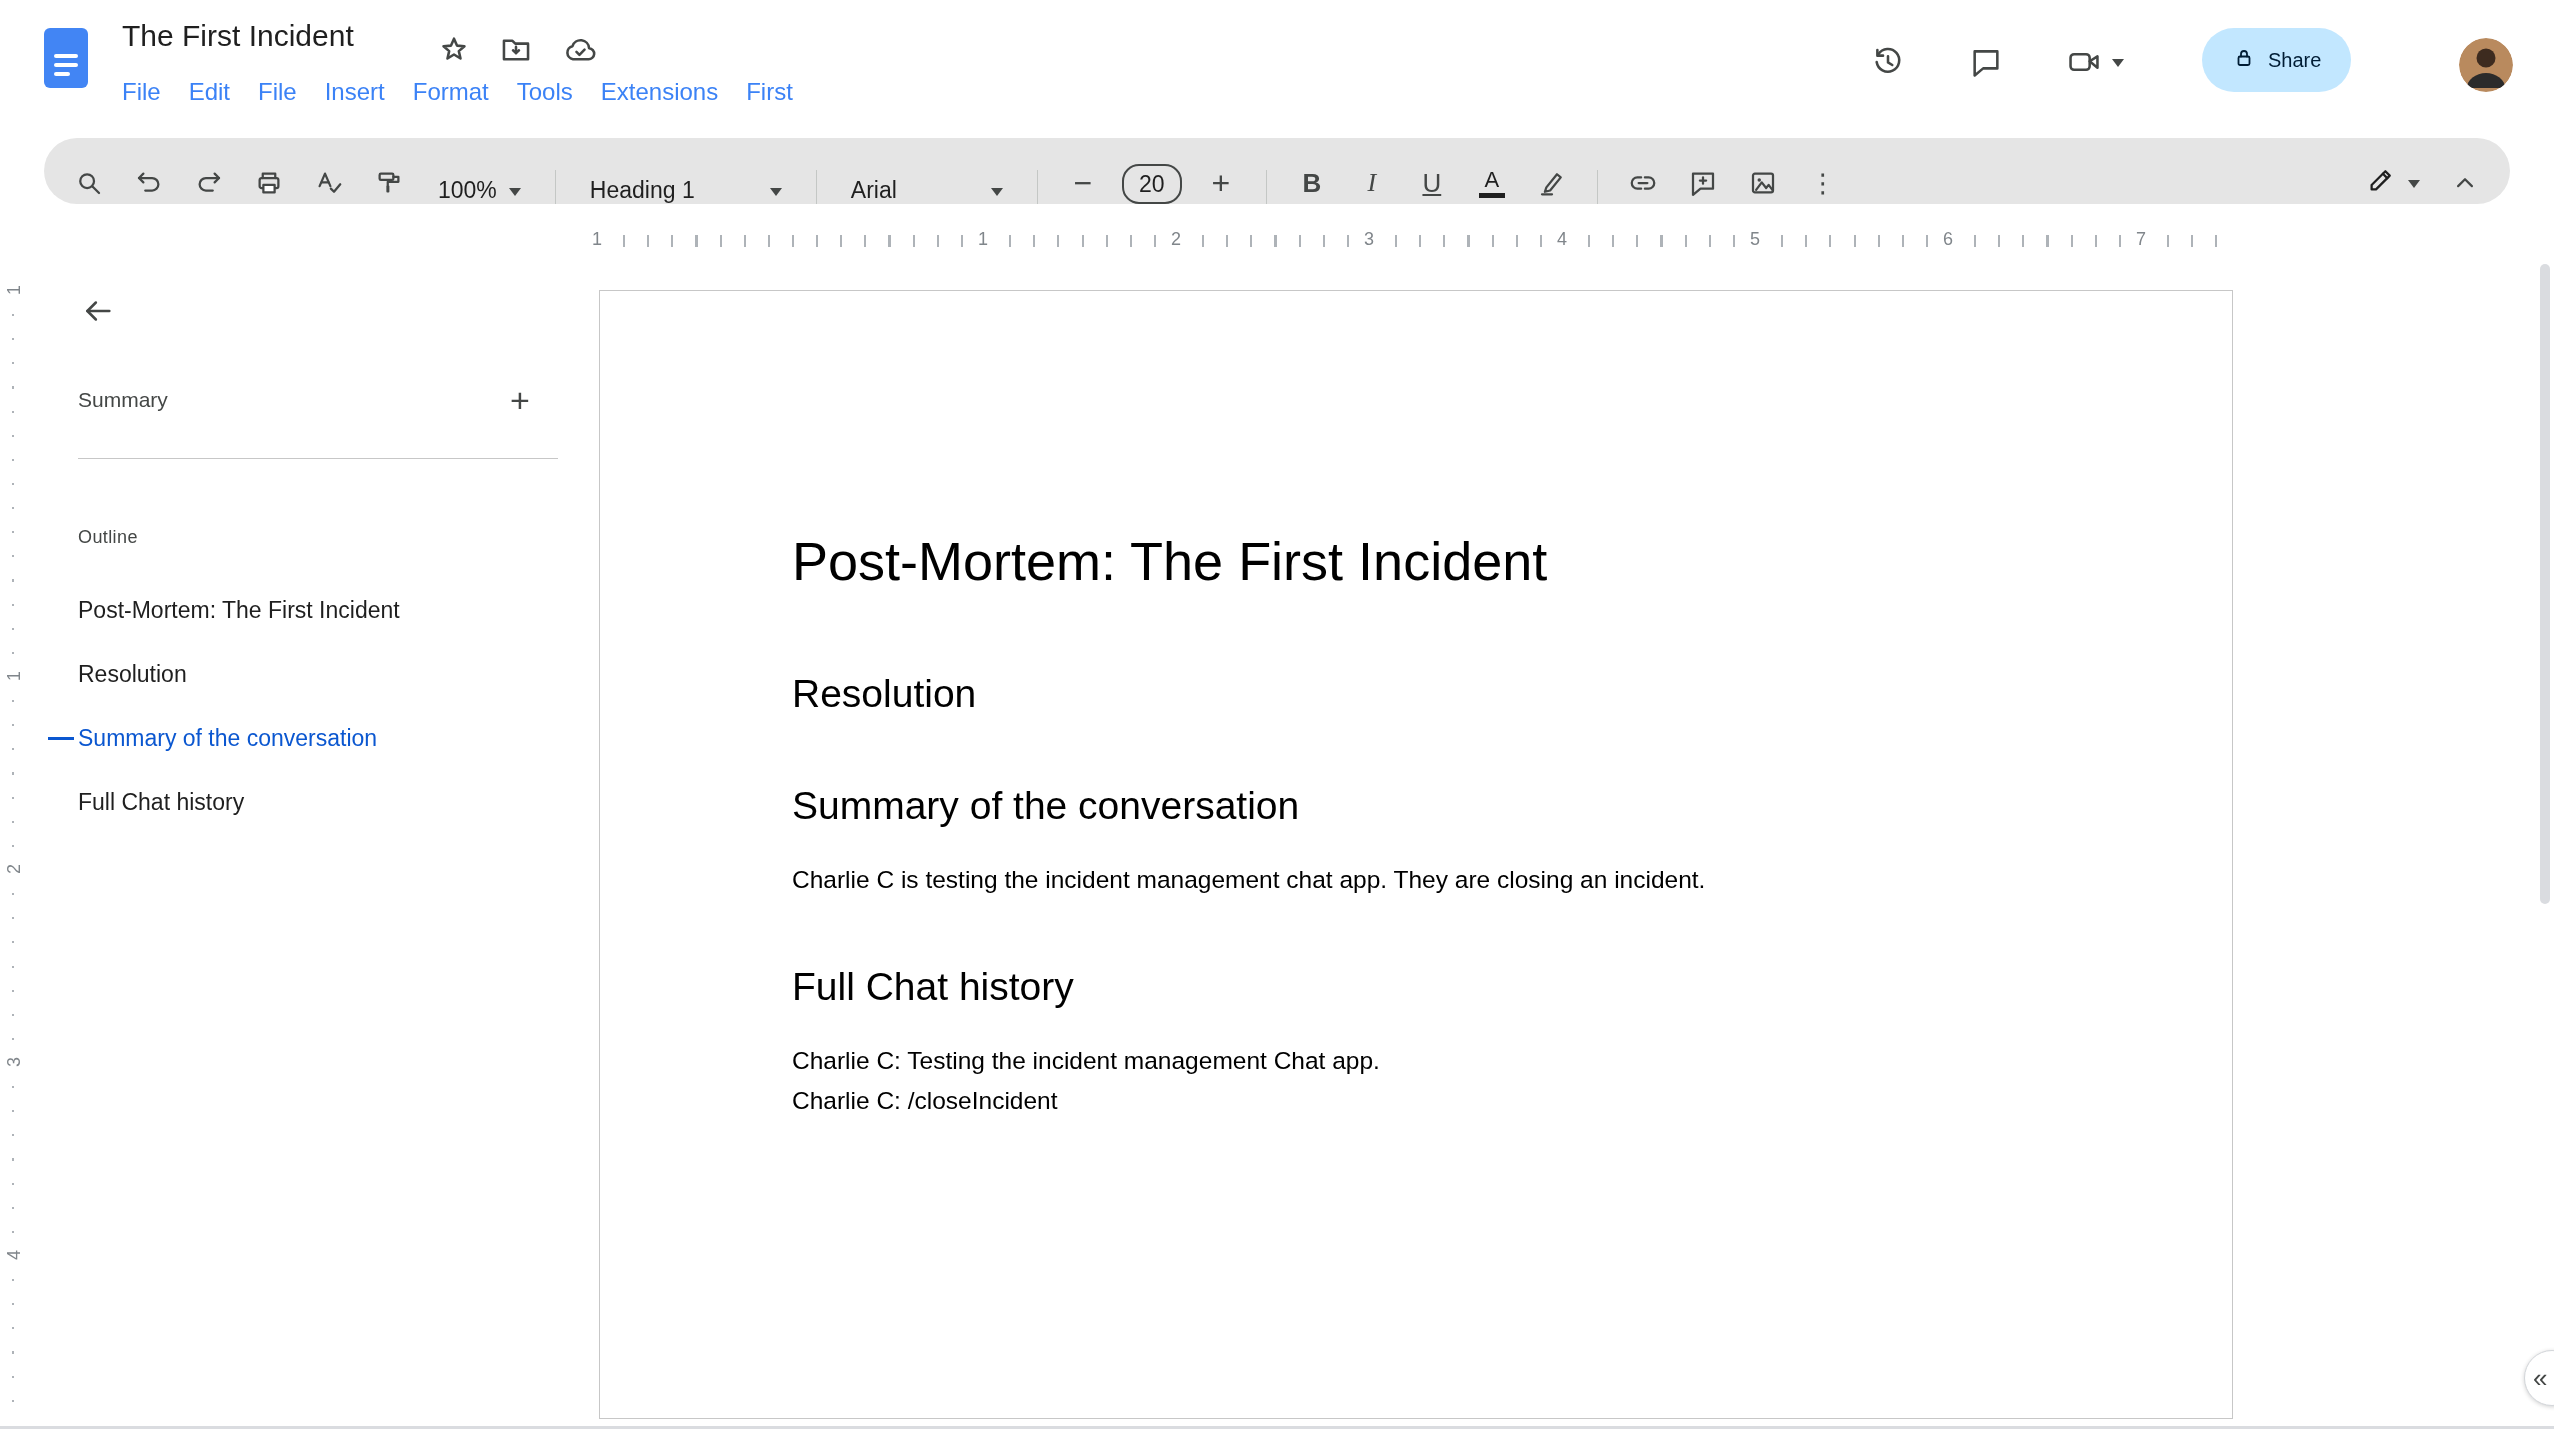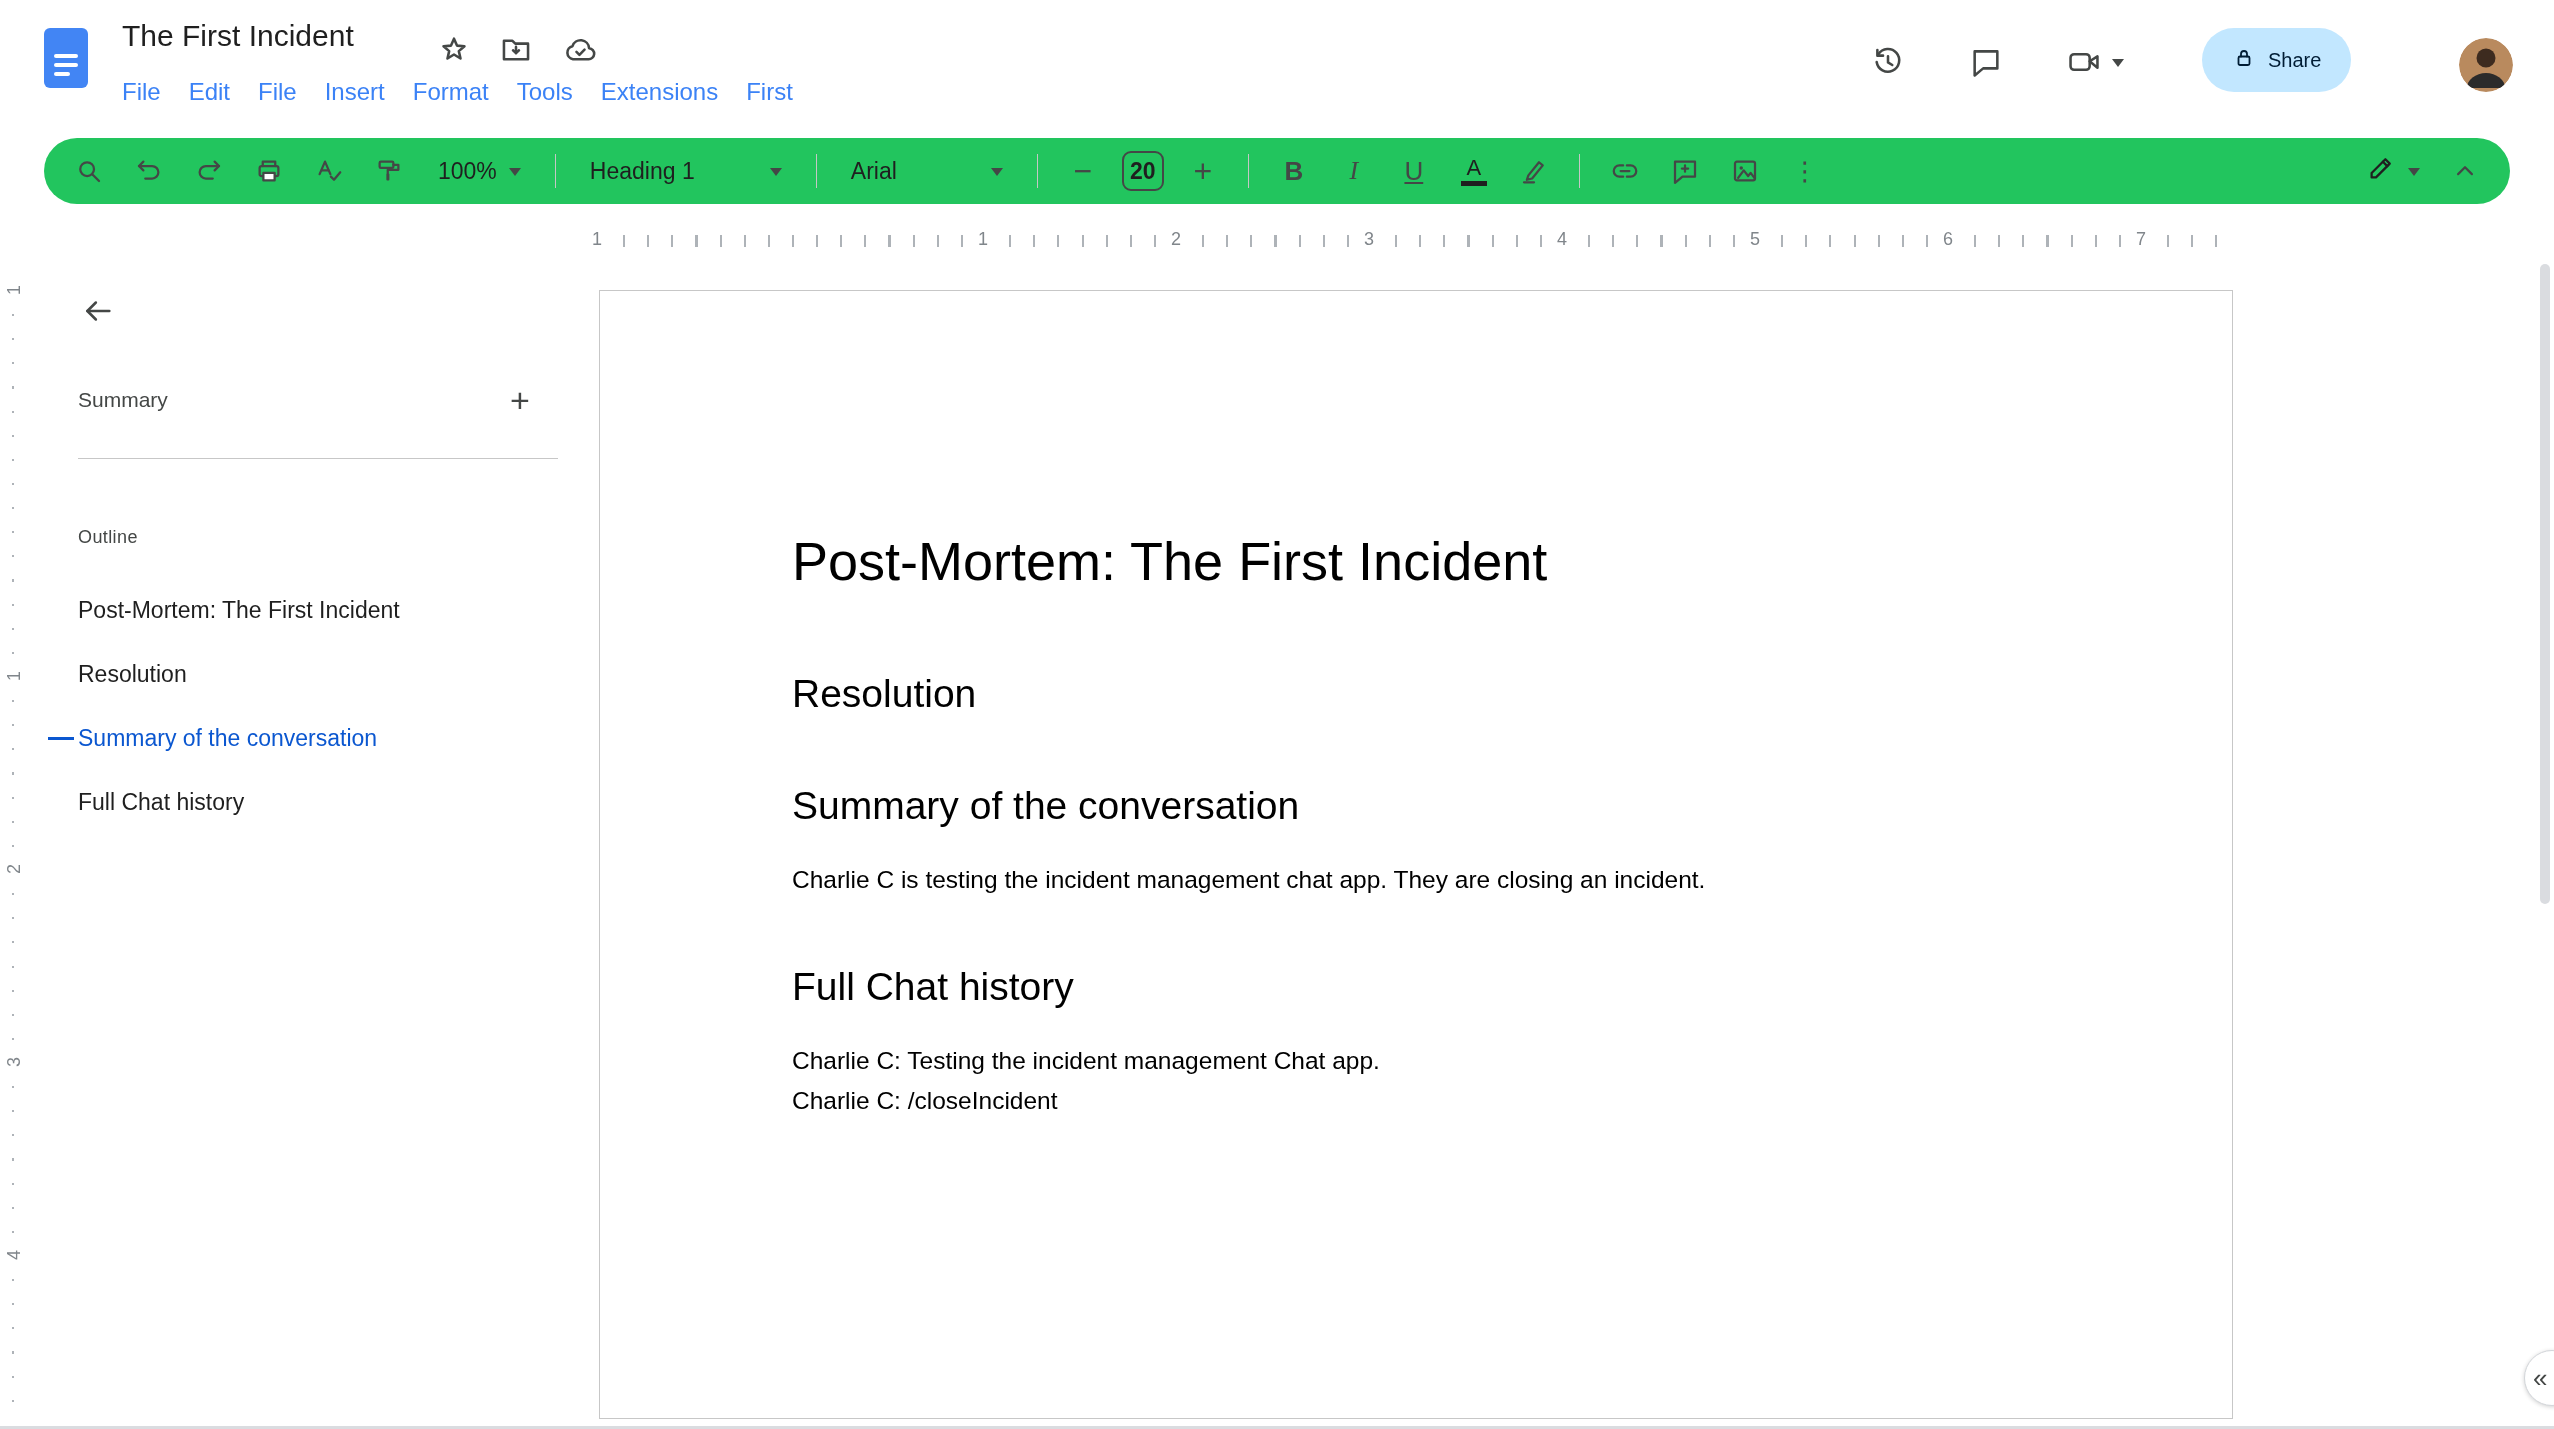--- a/index.html
+++ b/index.html
@@ -28,30 +28,30 @@
   #video-group { left:2056px; top:34px; display:flex; align-items:center; }
   #share-btn {
     left:2202px; top:28px; height:64px; border-radius:32px; background:#c2e7ff;
     display:flex; align-items:center; gap:12px; padding:0 30px; cursor:pointer;
   }
   #share-btn .lbl { font-size:20px; font-weight:500; color:#001d35; }
   #avatar { left:2459px; top:38px; width:54px; height:54px; border-radius:50%; overflow:hidden; cursor:pointer; }
 
   
   #toolbar {
-    left:44px; top:138px; width:2466px; height:66px; background:#22c55e; border-radius:33px;
-    display:flex; align-items:center; padding:0 24px; gap:18px;
+    left:44px; top:138px; width:2466px; height:66px; background:#e5e5e5; border-radius:33px;
+    display:flex; align-items:flex-end; padding:0 24px; gap:18px;
   }
   #toolbar svg.ic { width:30px; height:30px; }
   .tbtn { width:42px; height:42px; }
   .tsep { width:1px; height:34px; background:#c4c7c5; margin:0 6px; flex:none; }
   .tselect { display:flex; align-items:center; gap:12px; padding:0 10px; font-size:23px; color:#1f1f1f; cursor:pointer; flex:none; }
   .sizebox {
-    width:42px; height:40px; border:2px solid #444746; border-radius:9px; flex:none;
-    font-size:23px; display:flex; align-items:center; justify-content:center; cursor:text;font-weight:bold;
+    width:60px; height:40px; border:2px solid #444746; border-radius:17px; flex:none;
+    font-size:23px; display:flex; align-items:center; justify-content:center; cursor:text;
   }
   .glyph { font-size:26px; color:#444746; line-height:1; }
   .g-bold { font-weight:700; }
   .g-italic { font-style:italic; font-family:"Liberation Serif", serif; }
   .g-under { text-decoration:underline; }
   .acolor { display:flex; flex-direction:column; align-items:center; }
   .acolor .bar { width:26px; height:5px; background:#1f1f1f; margin-top:2px; }
   .g-big { font-size:32px; }
   #toolbar-right { margin-left:auto; display:flex; align-items:center; gap:14px; }
 

